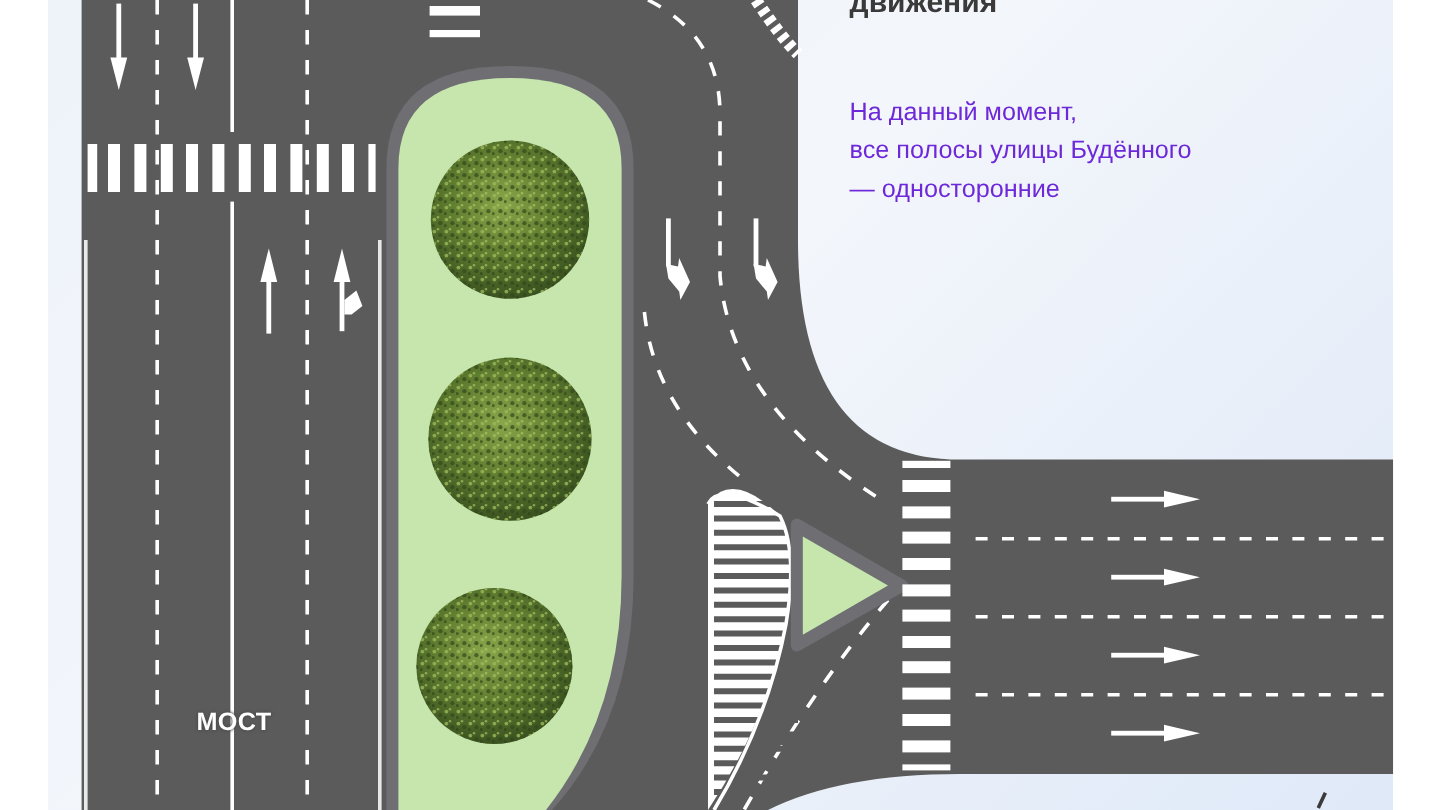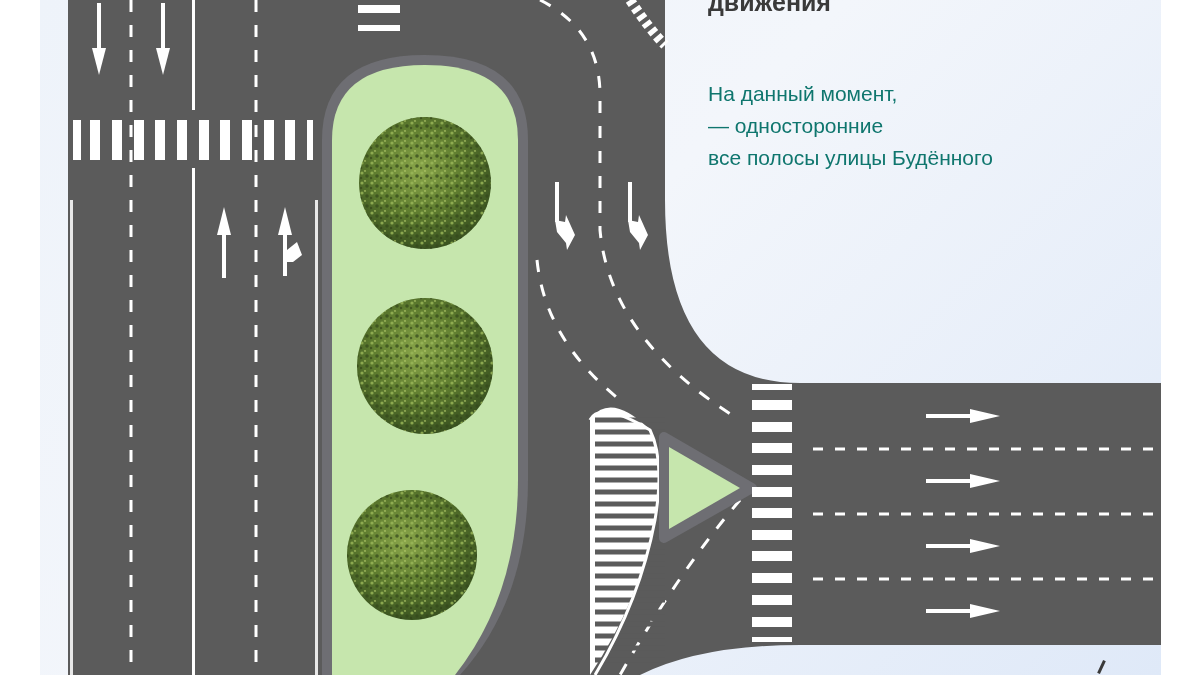--- a/index.html
+++ b/index.html
@@ -12,21 +12,21 @@
     position: absolute; left: 40px; top: 0; width: 1121px; height: 675px;
     background: linear-gradient(135deg, #eef3fa 0%, #f3f6fb 45%, #dfe9f8 100%);
     overflow: hidden;
   }
   svg.scene { position: absolute; left: 0; top: 0; width: 1200px; height: 675px; }
   .heading-partial {
     position: absolute; left: 708px; top: -12px; font-size: 25px; font-weight: 700;
     color: #3a3a3a; line-height: 28px; white-space: nowrap;
   }
   .subtitle {
-    position: absolute; left: 708px; top: 78px; font-size: 21px; color: #0f766e;
+    position: absolute; left: 708px; top: 78px; font-size: 21px; color: #6d28d9;
     line-height: 32px; white-space: nowrap;
   }
   .subtitle div { display: block; }
   .bridge-label {
     position: absolute; left: 70px; top: 590px; width: 250px; text-align: center;
     font-size: 21px; font-weight: 700; color: #ffffff; line-height: 24px;
     text-shadow: 0 0 3px #4a4a4a, 0 0 2px #4a4a4a;
     letter-spacing: 0.3px;
   }
   .edge-mark { position: absolute; left: 1100px; top: 660px; width: 3px; height: 14px;
@@ -193,20 +193,21 @@
   </g>
 
   <rect x="1161" y="0" width="39" height="675" fill="#ffffff"></rect>
   <rect x="0" y="0" width="40" height="675" fill="#ffffff"></rect>
 </svg>
 
 <div class="heading-partial">движения</div>
 
 <div class="subtitle">
   <div>На данный момент,</div>
+  <div>все полосы улицы Будённого</div>
   <div>— односторонние</div>
-  <div>все полосы улицы Будённого</div>
 </div>
 
 <div class="bridge-label">
+  <div>МОСТ</div>
 </div>
 
 <div class="edge-mark"></div>
 
 </body></html>

